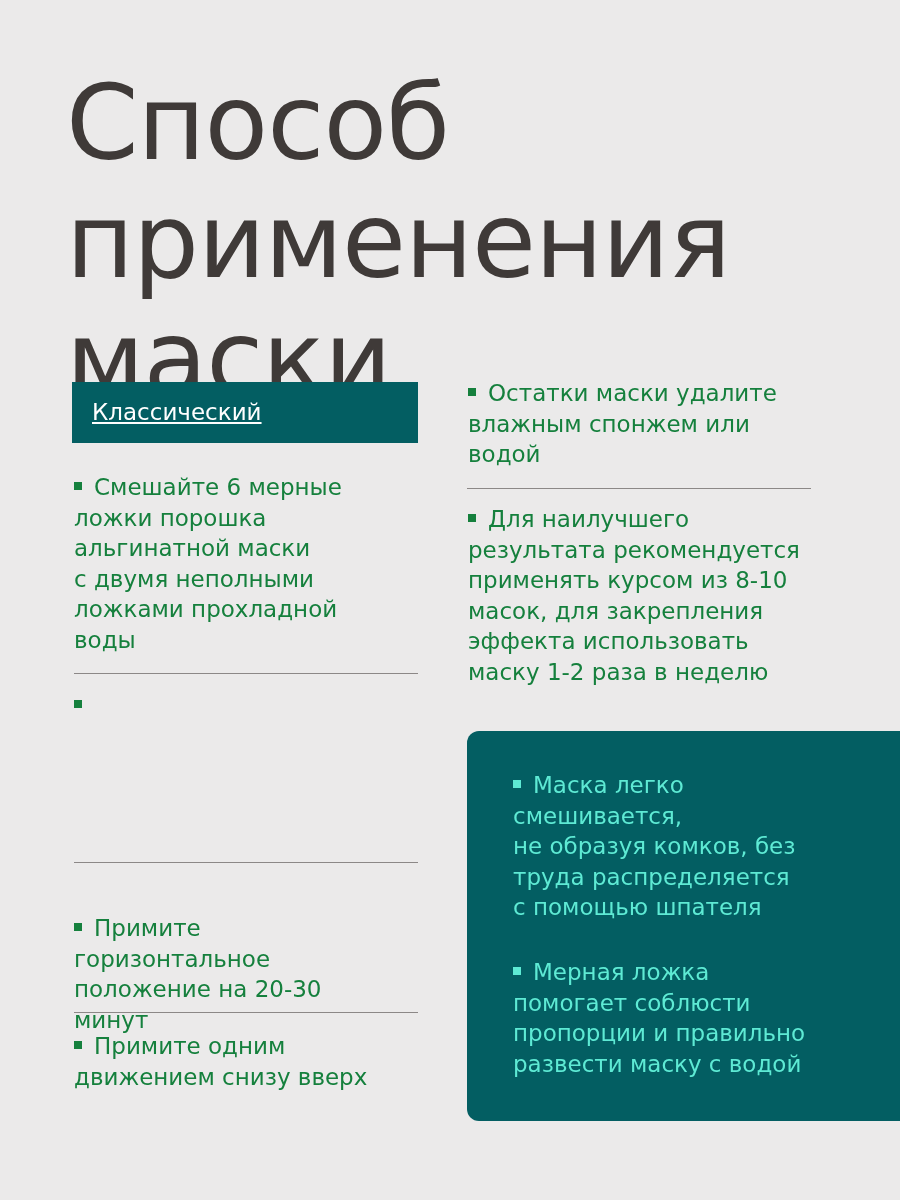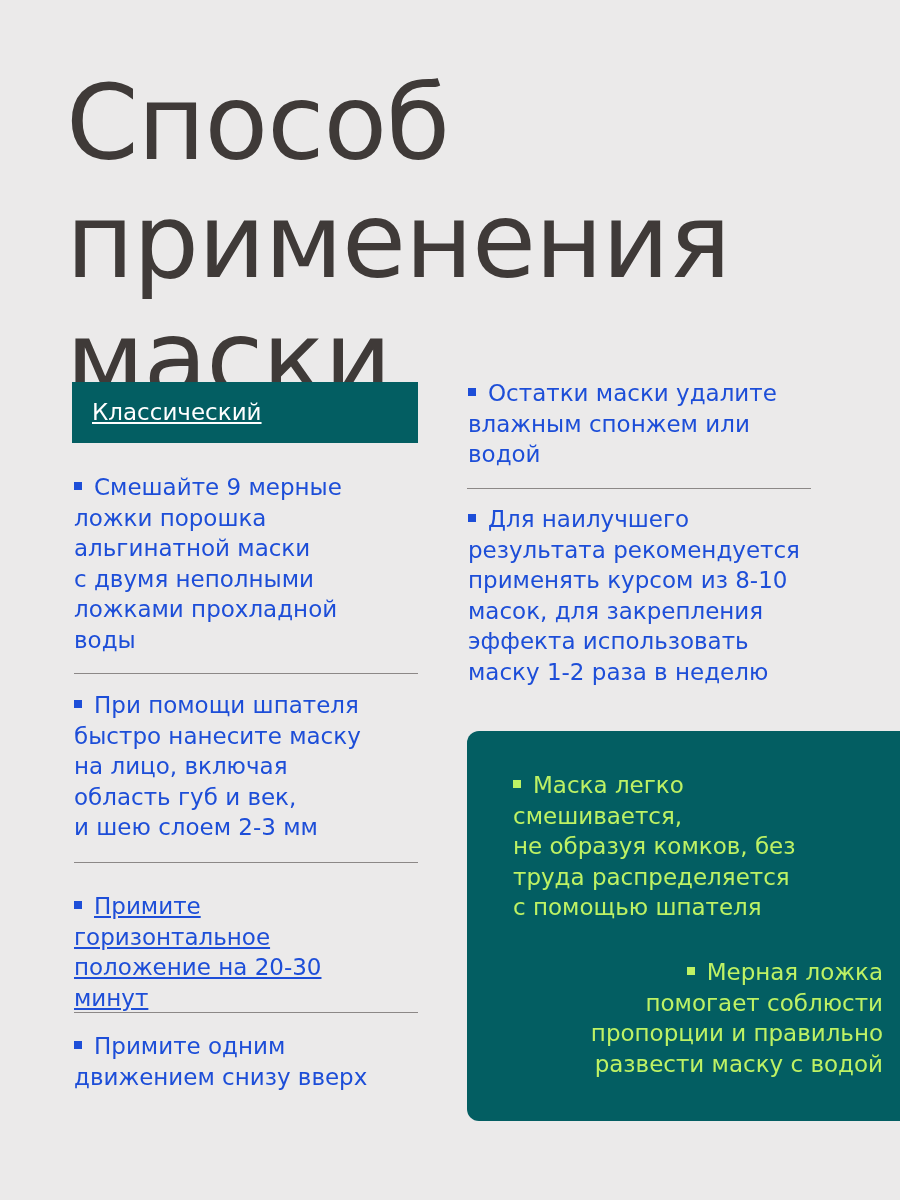--- a/index.html
+++ b/index.html
@@ -17,66 +17,62 @@
       letter-spacing:-1px;
       color:#3f3a38;
     }
     .title span { display:block; }
     .section-badge {
       position:absolute; left:72px; top:382px; width:346px; height:61px;
       background:#035e62; color:#fff;
       font-size:23px; line-height:61px; padding-left:20px; box-sizing:border-box;text-decoration:underline;
     }
     .item {
-      position:absolute; font-size:23px; line-height:30.5px; color:#1d4ed8;
+      position:absolute; font-size:23px; line-height:30.5px; color:#15803d;
       margin:0; white-space:pre-line;
     }
     .bullet {
       display:inline-block; width:8px; height:8px; background:currentColor;
       margin-right:12px; vertical-align:middle; position:relative; top:-3px;
     }
     .divider { position:absolute; height:1px; background:#8c8887; }
     .left .item { left:74px; width:350px; }
     .right .item { left:468px; width:400px; }
     .benefit-box {
       position:absolute; left:467px; top:731px; width:433px; height:390px;
       background:#035e62; border-radius:12px 0 0 12px;
     }
-    .benefit-box .item { color:#bef264; left:46px; width:370px; }
+    .benefit-box .item { color:#5eead4; left:46px; width:370px; }
   </style>
 </head>
 <body>
 
 <h1 class="title">
   <span>Способ</span>
   <span>применения</span>
   <span>маски</span>
 </h1>
 
 <div class="section-badge">
   <span>Классический</span>
 </div>
 
 <div class="left">
-  <p class="item" style="top:472px;"><span class="bullet"></span><span>Смешайте 9 мерные
+  <p class="item" style="top:472px;"><span class="bullet"></span><span>Смешайте 6 мерные
 ложки порошка
 альгинатной маски
 с двумя неполными
 ложками прохладной
 воды</span></p>
   <div class="divider" style="left:74px; width:344px; top:673px;"></div>
 
-  <p class="item" style="top:690px;"><span class="bullet"></span><span>При помощи шпателя
-быстро нанесите маску
-на лицо, включая
-область губ и век,
-и шею слоем 2-3 мм</span></p>
+  <p class="item" style="top:690px;"><span class="bullet"></span></p>
   <div class="divider" style="left:74px; width:344px; top:862px;"></div>
 
-  <p class="item" style="top:891px;text-decoration:underline;"><span class="bullet"></span><span>Примите
+  <p class="item" style="top:913px;"><span class="bullet"></span><span>Примите
 горизонтальное
 положение на 20-30
 минут</span></p>
   <div class="divider" style="left:74px; width:344px; top:1012px;"></div>
 
   <p class="item" style="top:1031px;"><span class="bullet"></span><span>Примите одним
 движением снизу вверх</span></p>
 </div>
 
 <div class="right">
@@ -92,17 +88,17 @@
 эффекта использовать
 маску 1-2 раза в неделю</span></p>
 </div>
 
 <div class="benefit-box">
   <p class="item" style="top:39px;"><span class="bullet"></span><span>Маска легко
 смешивается,
 не образуя комков, без
 труда распределяется
 с помощью шпателя</span></p>
-  <p class="item" style="top:226px;text-align:right;"><span class="bullet"></span><span>Мерная ложка
+  <p class="item" style="top:226px;"><span class="bullet"></span><span>Мерная ложка
 помогает соблюсти
 пропорции и правильно
 развести маску с водой</span></p>
 </div>
 
 </body></html>

